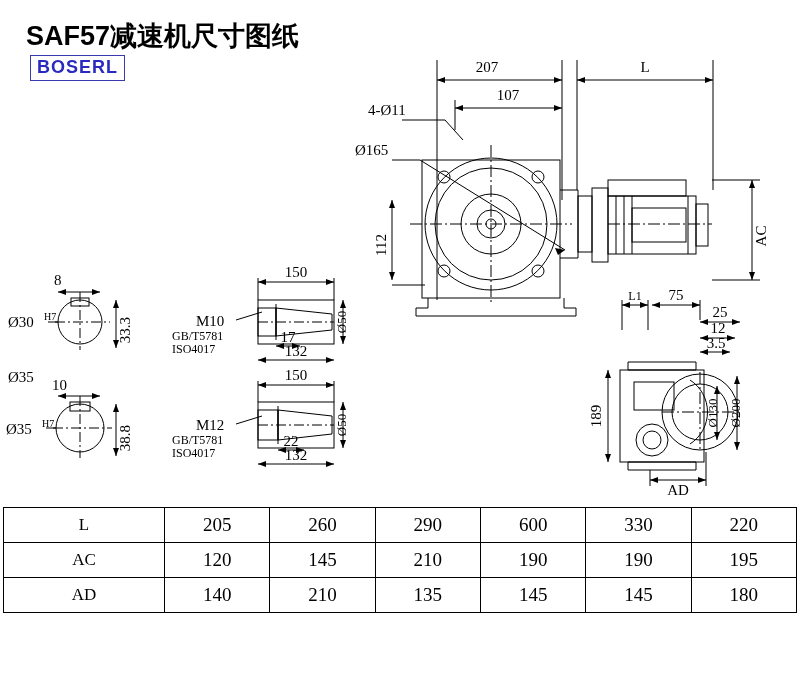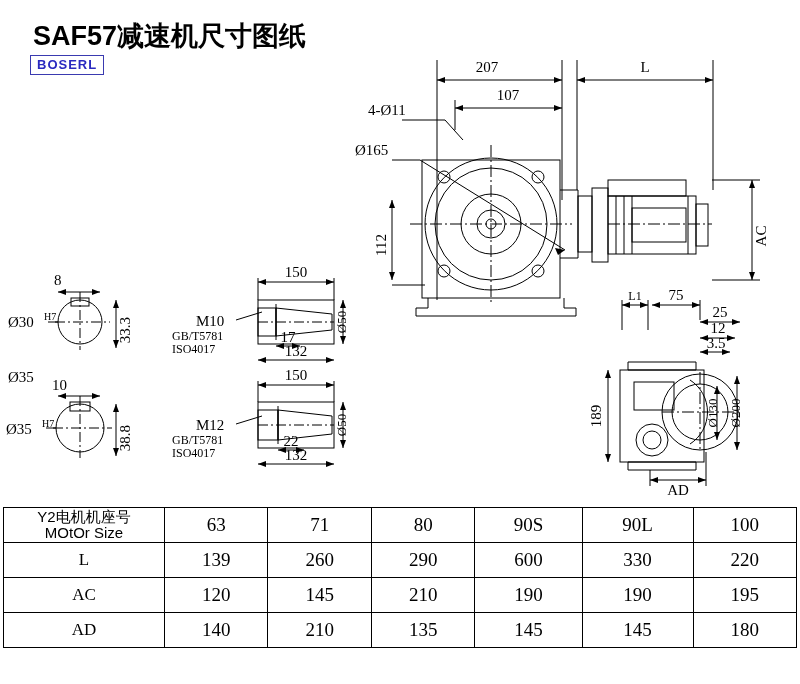--- a/index.html
+++ b/index.html
@@ -5,29 +5,29 @@
   html,body{margin:0;padding:0;}
   body{
     width:800px;height:684px;
     background:#ffffff;
     font-family:"Liberation Sans", sans-serif;
     color:#000;
     position:relative;
     overflow:hidden;
   }
   .title{
-    position:absolute;left:33px;top:18px;
+    position:absolute;left:26px;top:18px;
     font-size:27px;font-weight:bold;letter-spacing:0px;
     white-space:nowrap;
   }
   .logo{
     position:absolute;left:30px;top:55px;
     border:1px solid #3a3ab0;
     padding:1px 6px 2px 6px;
-    font-size:13px;font-weight:bold;
+    font-size:18px;font-weight:bold;
     color:#b02020;
     letter-spacing:1px;
     background:#fff;
   }
   .logo .b{color:#2a2ac0;}
   svg{position:absolute;left:0;top:0;}
   .tbl{
     position:absolute;left:3px;top:507px;
     border-collapse:collapse;
     width:794px;
@@ -295,34 +295,22 @@
     <text x="172" y="457" font-size="12">ISO4017</text>
     <text x="291" y="446" text-anchor="middle">22</text>
     <text x="296" y="460" text-anchor="middle">132</text>
     <text x="346" y="425" text-anchor="middle" font-size="13" transform="rotate(-90 346 425)">Ø50</text>
   </g>
 </svg>
 
 <table class="tbl">
   <tbody>
     <tr>
-      <td class="lbl two">
-        <div>Y2电机机座号</div>
-        <div>MOtOr Size</div>
-      </td>
-      <td>63</td>
-      <td>71</td>
-      <td>80</td>
-      <td>90S</td>
-      <td>90L</td>
-      <td>100</td>
-    </tr>
-    <tr>
       <td class="lbl">L</td>
-      <td>139</td>
+      <td>205</td>
       <td>260</td>
       <td>290</td>
       <td>600</td>
       <td>330</td>
       <td>220</td>
     </tr>
     <tr>
       <td class="lbl">AC</td>
       <td>120</td>
       <td>145</td>

